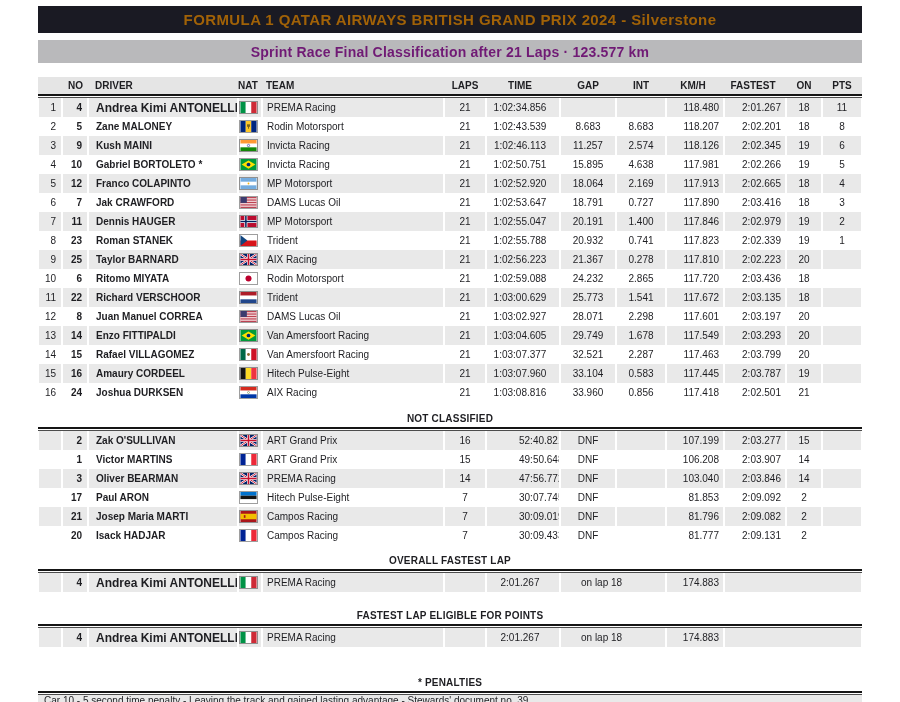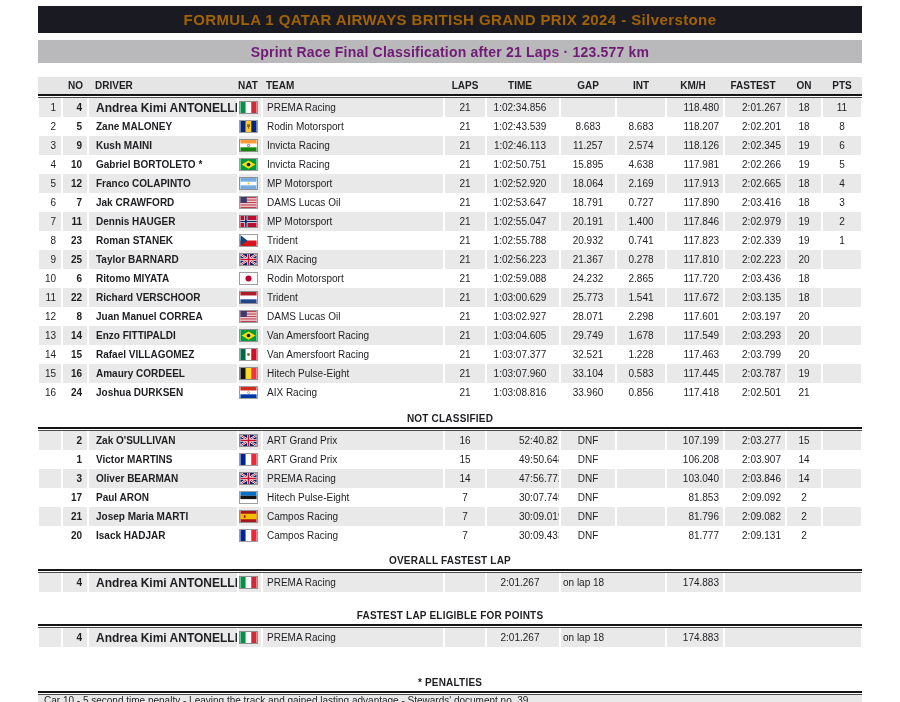--- a/index.html
+++ b/index.html
@@ -35,21 +35,21 @@
   .drv.sm{font-size:12px;letter-spacing:0;text-align:center;}
   .c-nat{text-align:left;padding-left:1px;}
   .c-team{text-align:left;padding-left:4px;}
   .c-laps{text-align:center;}
   .c-time{text-align:center;padding-right:6px;}
   .c-time.ctr{text-align:center;padding-right:0;padding-left:32px;}
   .c-gap,.c-int{text-align:center;}
   .c-kmh{text-align:right;padding-right:4px;}
   .c-fastest{text-align:right;padding-right:4px;}
   .c-on,.c-pts{text-align:center;}
-  .c-onlap{text-align:left;padding-left:2px;}
+  .c-onlap{text-align:left;padding-left:20px;}
   td.full{height:auto;}
   .sechead{font-weight:bold;text-align:center;height:13px;padding:6px 0 3px 0;font-size:10px;letter-spacing:.2px;}
   .rule{height:1px;border-top:2px solid var(--rule,#151515);border-bottom:1px solid #4d4d4d;background:#fff;}
   tr.pen td{background:var(--row-alt,#e9e9e9);text-align:left;padding-left:6px;font-size:10px;}
   .flag{width:17px;height:11px;display:inline-block;vertical-align:middle;outline:1px solid rgba(0,0,0,.38);background:#fff;}
   .hidden-defs{position:absolute;width:0;height:0;overflow:hidden;}
 </style>
 </head>
 <body>
 
@@ -428,21 +428,21 @@
           <td class="c-pos">14</td>
           <td class="c-no">15</td>
           <td class="c-driver"><span class="drv">Rafael VILLAGOMEZ</span></td>
           <td class="c-nat"><svg class="flag" viewBox="0 0 30 20">
               <use href="#f-mexico"></use>
             </svg></td>
           <td class="c-team">Van Amersfoort Racing</td>
           <td class="c-laps">21</td>
           <td class="c-time">1:03:07.377</td>
           <td class="c-gap">32.521</td>
-          <td class="c-int">1.228</td>
+          <td class="c-int">2.287</td>
           <td class="c-kmh">117.463</td>
           <td class="c-fastest">2:03.799</td>
           <td class="c-on">20</td>
           <td class="c-pts"></td>
         </tr>
         <tr class="r shade">
           <td class="c-pos">15</td>
           <td class="c-no">16</td>
           <td class="c-driver"><span class="drv">Amaury CORDEEL</span></td>
           <td class="c-nat"><svg class="flag" viewBox="0 0 30 20">

